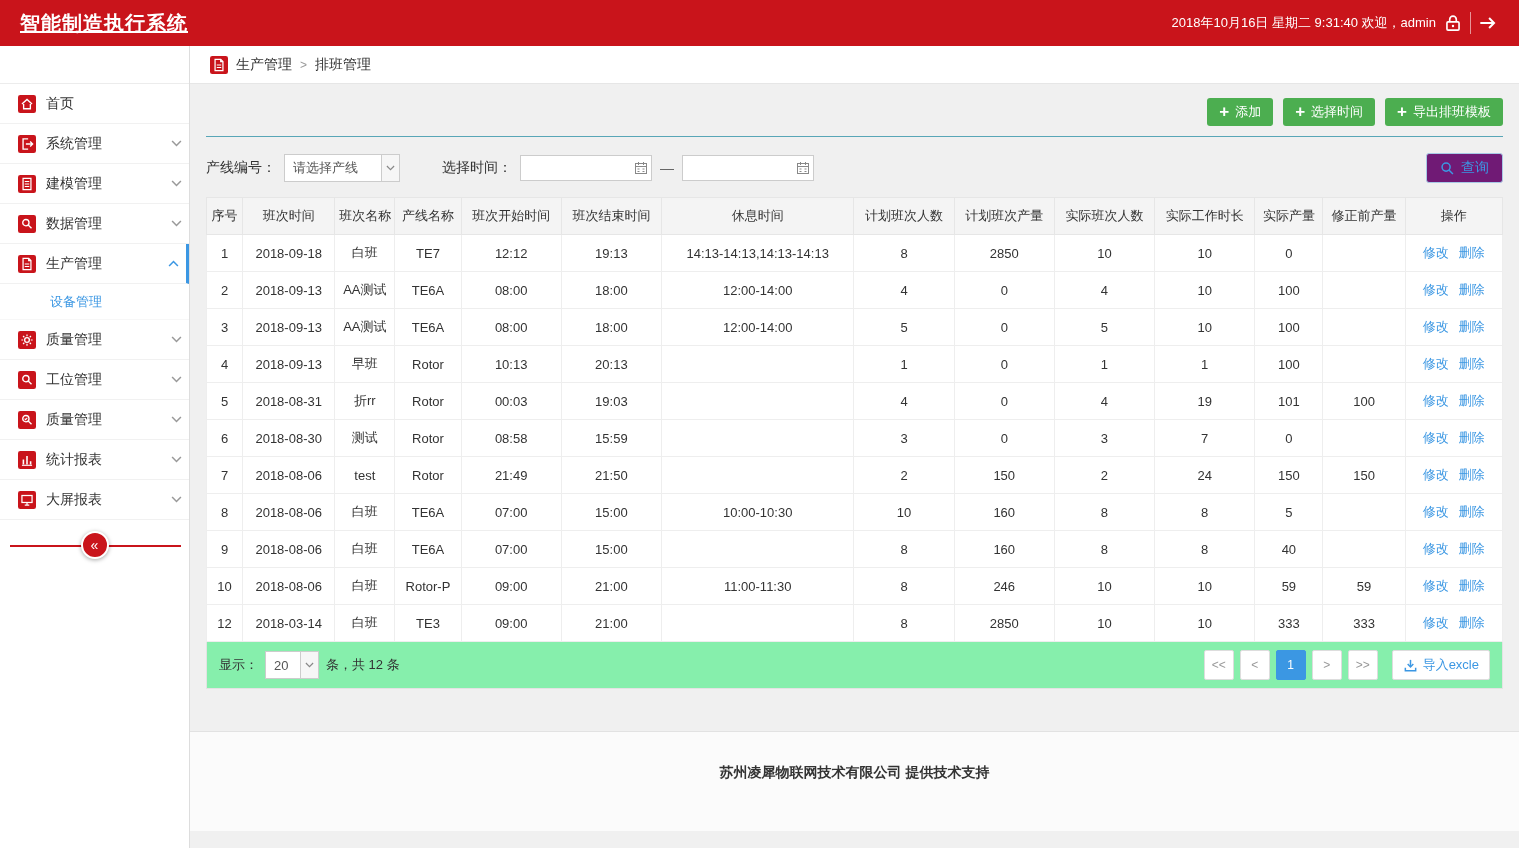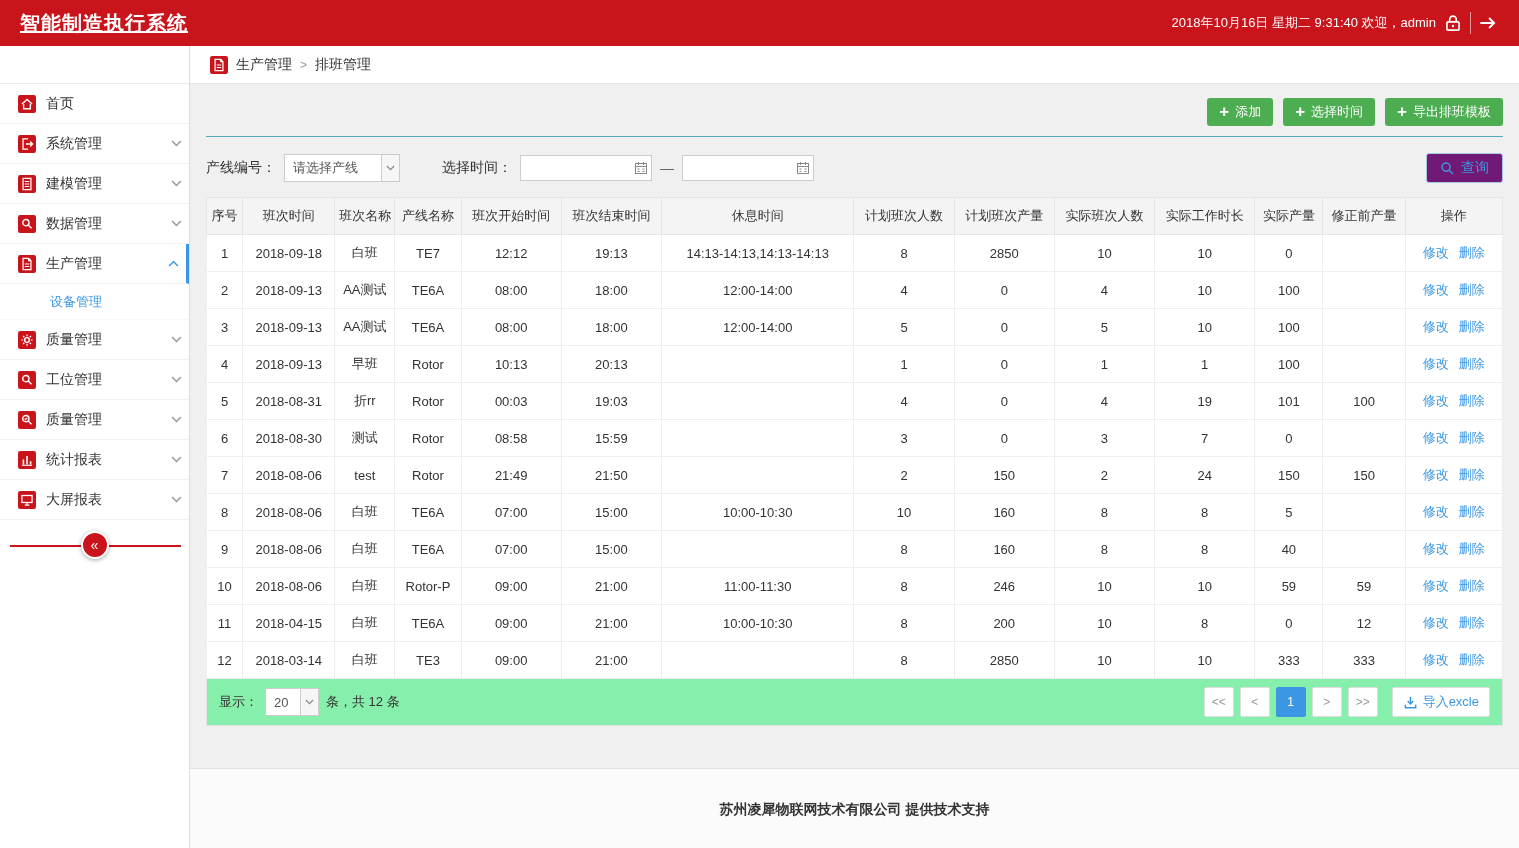--- a/index.html
+++ b/index.html
@@ -541,36 +541,20 @@
             <td>11:00-11:30</td>
             <td>8</td>
             <td>246</td>
             <td>10</td>
             <td>10</td>
             <td>59</td>
             <td>59</td>
             <td><a class="op-link">修改</a><a class="op-link">删除</a></td>
           </tr>
           <tr>
-            <td>11</td>
-            <td>2018-04-15</td>
-            <td>白班</td>
-            <td>TE6A</td>
-            <td>09:00</td>
-            <td>21:00</td>
-            <td>10:00-10:30</td>
-            <td>8</td>
-            <td>200</td>
-            <td>10</td>
-            <td>8</td>
-            <td>0</td>
-            <td>12</td>
-            <td><a class="op-link">修改</a><a class="op-link">删除</a></td>
-          </tr>
-          <tr>
             <td>12</td>
             <td>2018-03-14</td>
             <td>白班</td>
             <td>TE3</td>
             <td>09:00</td>
             <td>21:00</td>
             <td></td>
             <td>8</td>
             <td>2850</td>
             <td>10</td>

